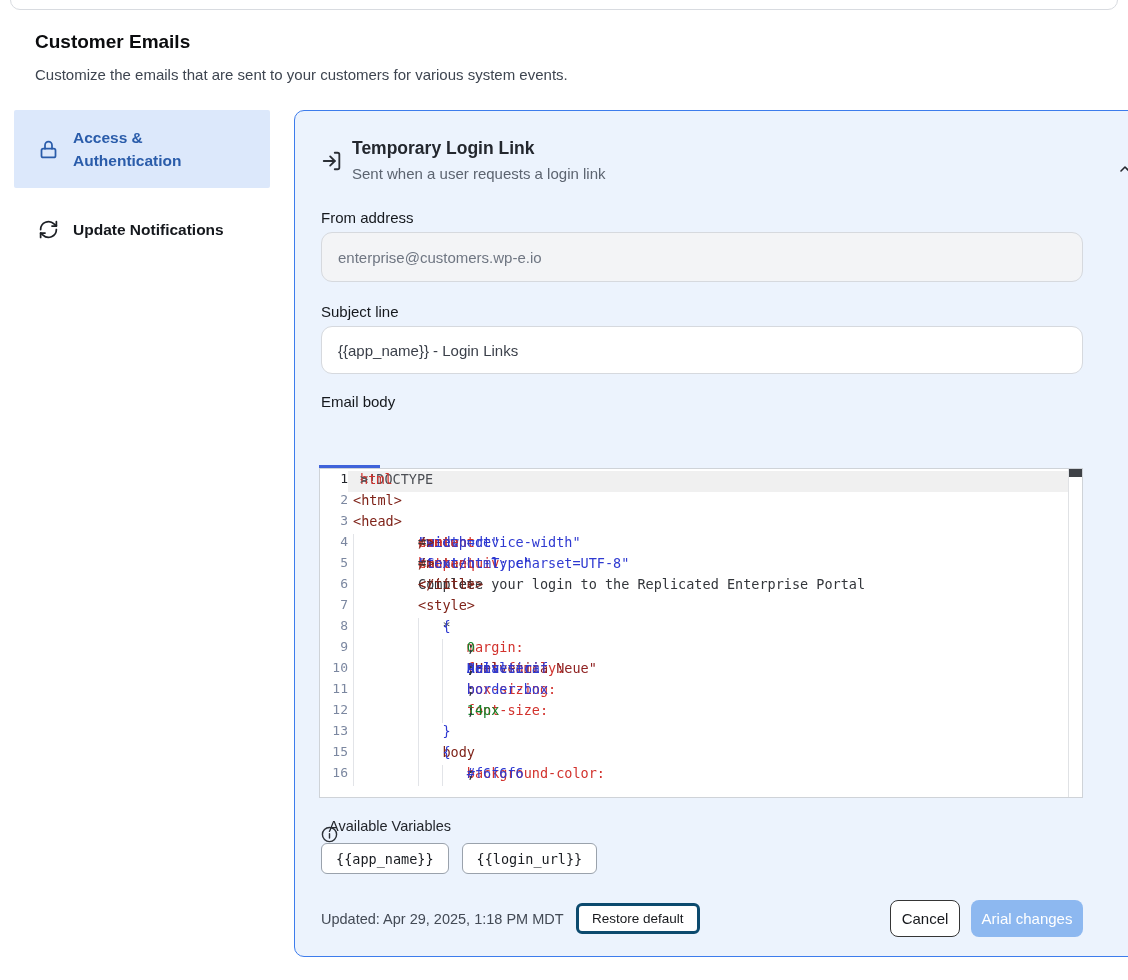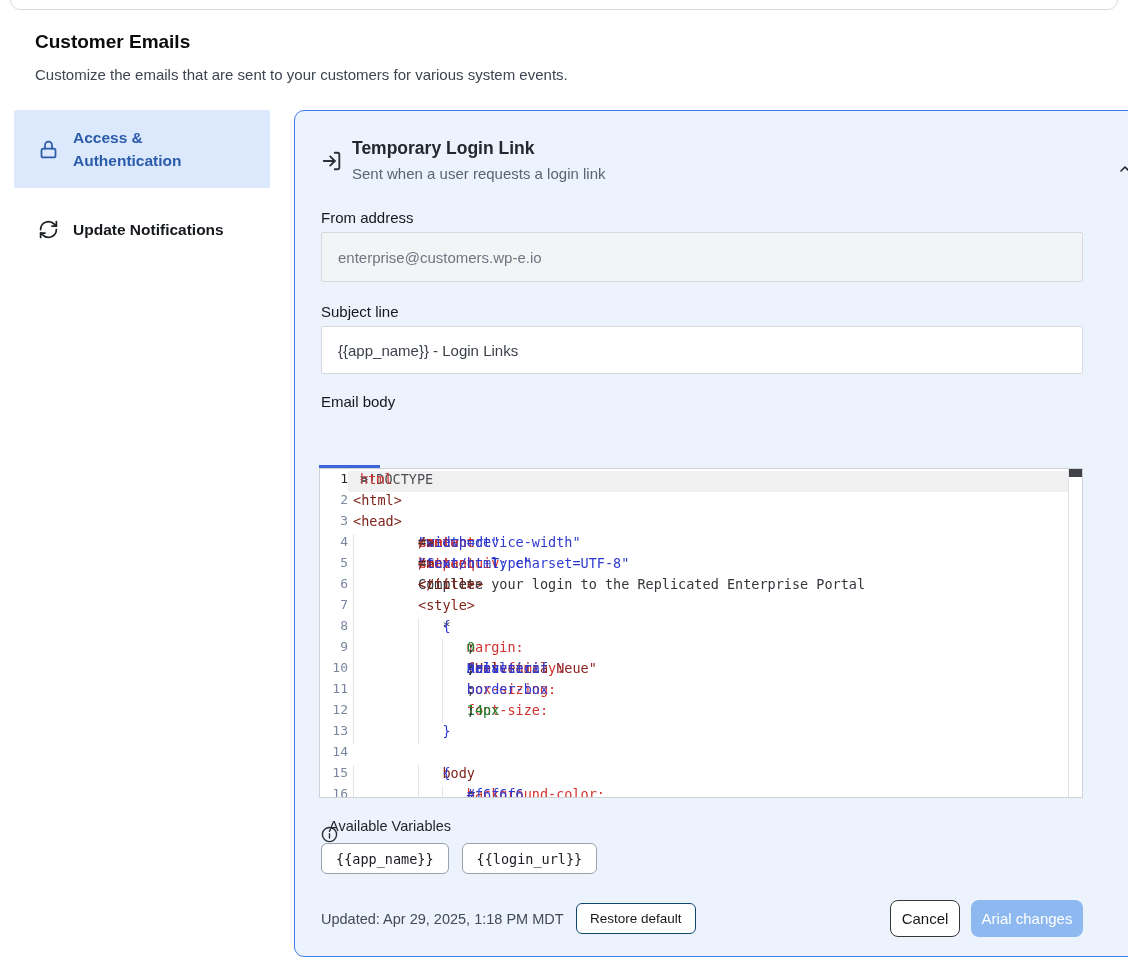--- a/index.html
+++ b/index.html
@@ -29,21 +29,21 @@
     background:#ecf3fd; border:1.5px solid #3d7cec; border-radius:10px; }
   .panel * { position:absolute; }
 
   .hdr-icon { left:26px; top:39px; }
   .hdr-title { left:57px; top:27px; font-size:17.5px; font-weight:700; color:#23272e; }
   .hdr-sub { left:57px; top:54px; font-size:15px; color:#5c6470; }
   .collapse-btn { right:28px; top:38px; width:26px; height:24px; background:none; border:none; cursor:pointer; }
 
   .fld-label { left:26px; font-size:15px; color:#15181d; }
   .lab-from { top:98px; } .lab-subject { top:192px; } .lab-body { top:282px; }
-  .inp { left:26px; width:762px; height:50px; border:1px solid #d6d9de; border-radius:2px;
+  .inp { left:26px; width:762px; height:50px; border:1px solid #d6d9de; border-radius:11px;
     padding:0 16px; font-size:15px; font-family:"Liberation Sans", sans-serif; }
   .inp-from { top:121px; background:#f3f4f6; color:#6f7682; }
   .inp-subject { top:215px; height:48px; background:#ffffff; color:#3a3f49; }
 
   .tabs { left:24px; top:320px; height:32px; display:flex; position:absolute; }
   .tabs .tab { position:static; background:none; border:none; cursor:pointer;
     font-family:"Liberation Sans", sans-serif; font-size:15px; }
   .tab-edit { width:61px; color:#4752cd; font-weight:700; }
   .tab-preview { margin-left:22px; width:62px; color:#262a31; font-weight:400; }
   .tab-underline { left:24px; top:354px; width:61px; height:3px; background:#3f63da; }
@@ -72,21 +72,21 @@
   .vars-row .vicon { position:static; display:flex; }
   .chips { left:26px; top:732px; display:flex; gap:13px; position:absolute; }
   .chip { position:static; height:31px; line-height:29px; padding:0 14px; background:#fff;
     border:1px solid #9aa2ac; border-radius:6px; cursor:pointer;
     font:13.5px "DejaVu Sans Mono", monospace; color:#181b20; }
 
   
   .updated { left:26px; top:800px; font-size:14.5px; color:#434a55; }
   .btn { font-family:"Liberation Sans", sans-serif; cursor:pointer; }
   .btn-restore { left:281px; top:792px; height:31px; padding:0 13px; background:#fff;
-    border:1px solid #0c4a6e; border-radius:6px; font-size:13.5px; color:#17191d; }
+    border:3px solid #0c4a6e; border-radius:6px; font-size:13.5px; color:#17191d; }
   .btn-cancel { left:595px; top:789px; width:70px; height:37px; background:#fff;
     border:1px solid #353535; border-radius:8px; font-size:15px; color:#17191d; }
   .btn-save { left:676px; top:789px; width:112px; height:37px; background:#8db8f0;
     border:none; border-radius:8px; font-size:15px; color:#ffffff; }
 </style>
 </head>
 <body>
 
 <div class="top-remnant"></div>
 
@@ -192,24 +192,20 @@
         </div>
         <div class="cm-row">
           <div class="gut">12</div>
           <div class="code"><span class="guide" style="left: 5px;"></span><span class="guide" style="left: 70.04px;"></span><span class="guide" style="left: 94.43px;"></span>              <span class="tk-p">font-size:</span><span class="tk-t"> </span><span class="tk-n">14px</span><span class="tk-t">;</span></div>
         </div>
         <div class="cm-row">
           <div class="gut">13</div>
           <div class="code"><span class="guide" style="left: 5px;"></span><span class="guide" style="left: 70.04px;"></span>           <span class="tk-b">}</span></div>
         </div>
         <div class="cm-row">
-          <div class="gut">14</div>
-          <div class="code"></div>
-        </div>
-        <div class="cm-row">
           <div class="gut">15</div>
           <div class="code"><span class="guide" style="left: 5px;"></span><span class="guide" style="left: 70.04px;"></span>           <span class="tk-m">body </span><span class="tk-b">{</span></div>
         </div>
         <div class="cm-row">
           <div class="gut">16</div>
           <div class="code"><span class="guide" style="left: 5px;"></span><span class="guide" style="left: 70.04px;"></span><span class="guide" style="left: 94.43px;"></span>              <span class="tk-p">background-color:</span><span class="tk-t"> </span><span class="tk-v">#f6f6f6</span><span class="tk-t">;</span></div>
         </div>
       </div>
     <div class="ed-scrollbar">
       <div class="ed-thumb"></div>

